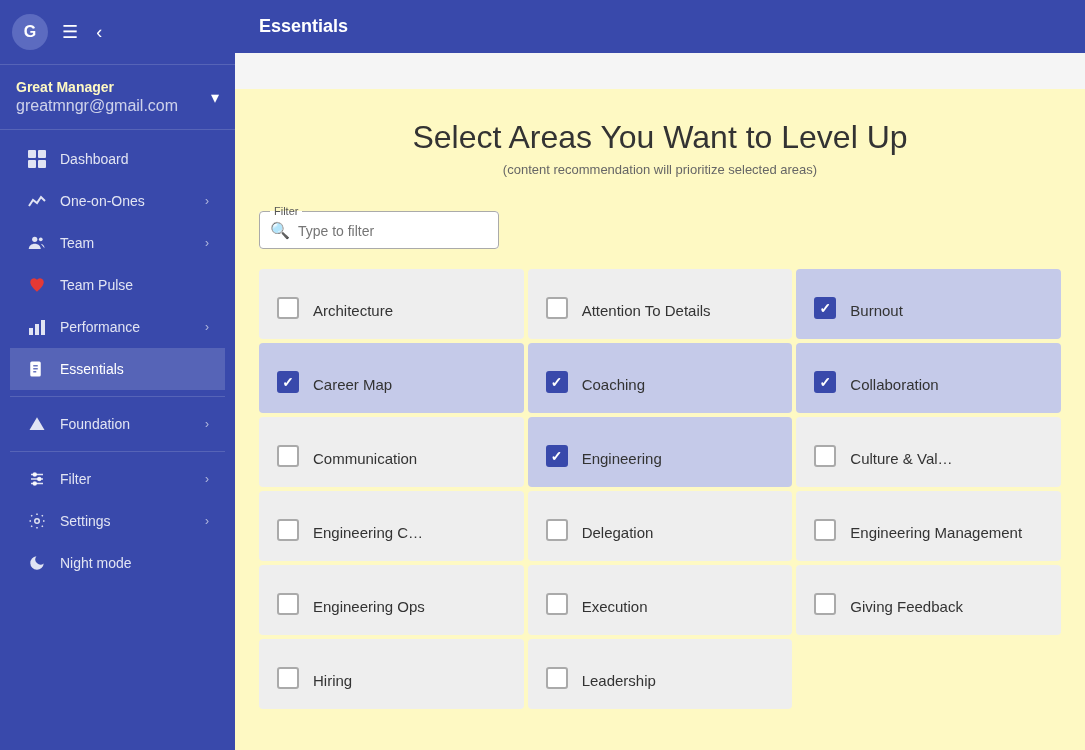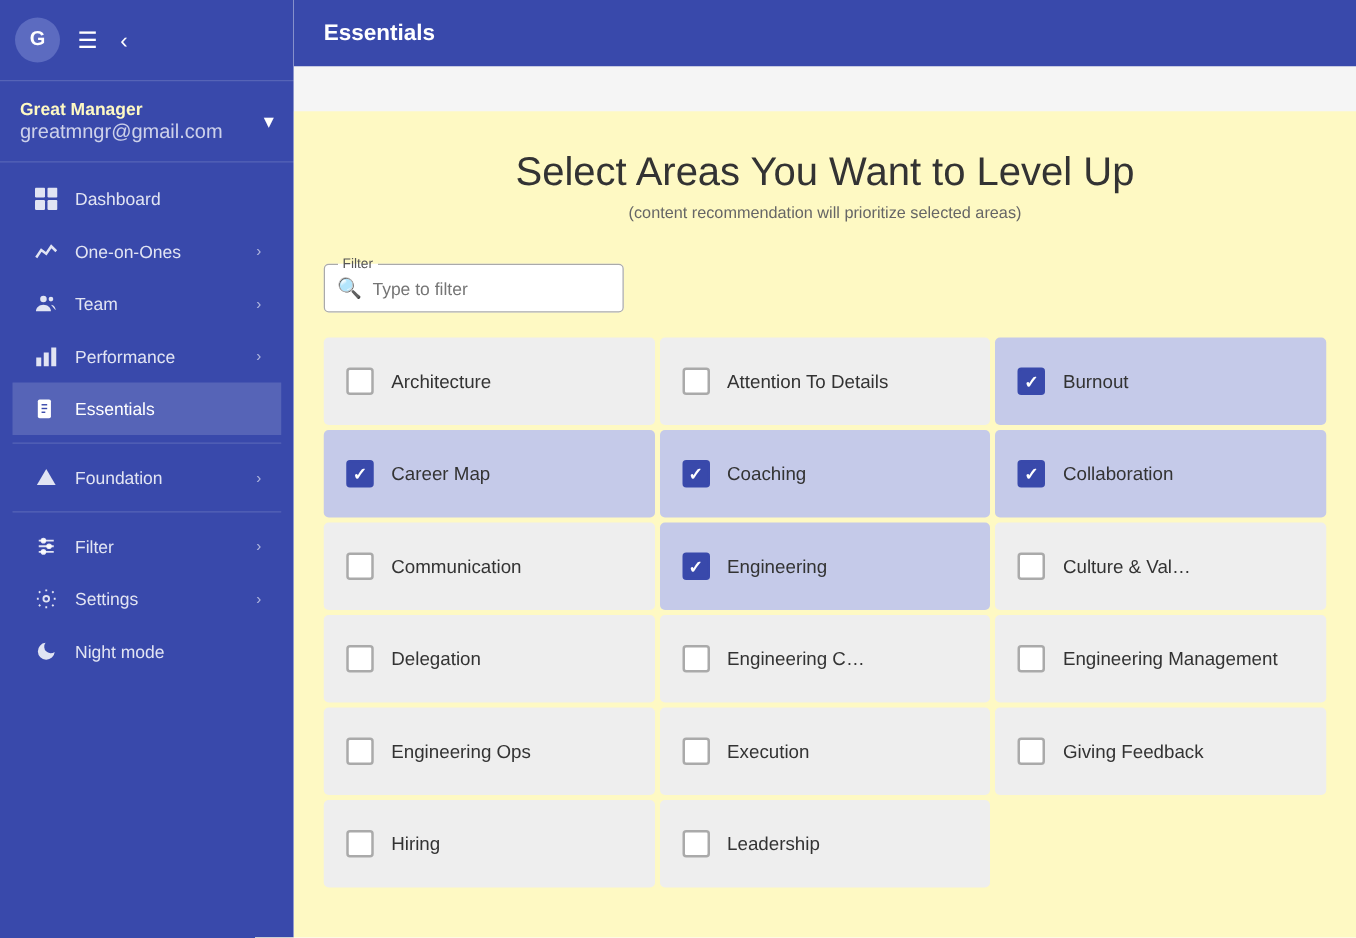--- a/index.html
+++ b/index.html
@@ -195,21 +195,21 @@
       display: grid;
       grid-template-columns: repeat(3, 1fr);
       gap: 4px;
     }
 
     .area-card {
       background: #eeeeee;
       border-radius: 4px;
       padding: 20px 18px;
       display: flex;
-      align-items: center;
+      align-items: flex-end;
       gap: 14px;
       cursor: pointer;
       min-height: 70px;
     }
 
     .area-card.selected {
       background: #c5cae9;
     }
 
     .checkbox-box {
@@ -290,20 +290,28 @@
           <circle cx="9" cy="7" r="3.5"></circle>
           <path d="M1 20c0-4 3.6-7 8-7s8 3 8 7"></path>
           <circle cx="17" cy="7" r="2.5"></circle>
           <path d="M17 13c2.8.3 5 2.8 5 6"></path>
         </svg>
       </div>
       <span class="nav-label">Team</span>
       <span class="chevron">›</span>
     </div>
 
+    <div class="nav-item">
+      <div class="nav-icon">
+        <svg width="18" height="18" viewBox="0 0 24 24" fill="#e53935">
+          <path d="M12 21C12 21 3 14 3 8a5 5 0 0 1 9-3 5 5 0 0 1 9 3c0 6-9 13-9 13z"></path>
+        </svg>
+      </div>
+      <span class="nav-label">Team Pulse</span>
+    </div>
 
     <div class="nav-item">
       <div class="nav-icon">
         <svg width="18" height="18" viewBox="0 0 18 18" fill="rgba(255,255,255,0.85)">
           <rect x="1" y="10" width="4" height="7"></rect>
           <rect x="7" y="6" width="4" height="11"></rect>
           <rect x="13" y="2" width="4" height="15"></rect>
         </svg>
       </div>
       <span class="nav-label">Performance</span>
@@ -424,25 +432,25 @@
         <div class="area-card selected">
           <div class="checkbox-box checked"></div>
           <span class="area-label">Engineering</span>
         </div>
         <div class="area-card">
           <div class="checkbox-box"></div>
           <span class="area-label">Culture &amp; Val…</span>
         </div>
         <div class="area-card">
           <div class="checkbox-box"></div>
+          <span class="area-label">Engineering C…</span>
+        </div>
+        <div class="area-card">
+          <div class="checkbox-box"></div>
           <span class="area-label">Delegation</span>
-        </div>
-        <div class="area-card">
-          <div class="checkbox-box"></div>
-          <span class="area-label">Engineering C…</span>
         </div>
         <div class="area-card">
           <div class="checkbox-box"></div>
           <span class="area-label">Engineering Management</span>
         </div>
         <div class="area-card">
           <div class="checkbox-box"></div>
           <span class="area-label">Engineering Ops</span>
         </div>
         <div class="area-card">

